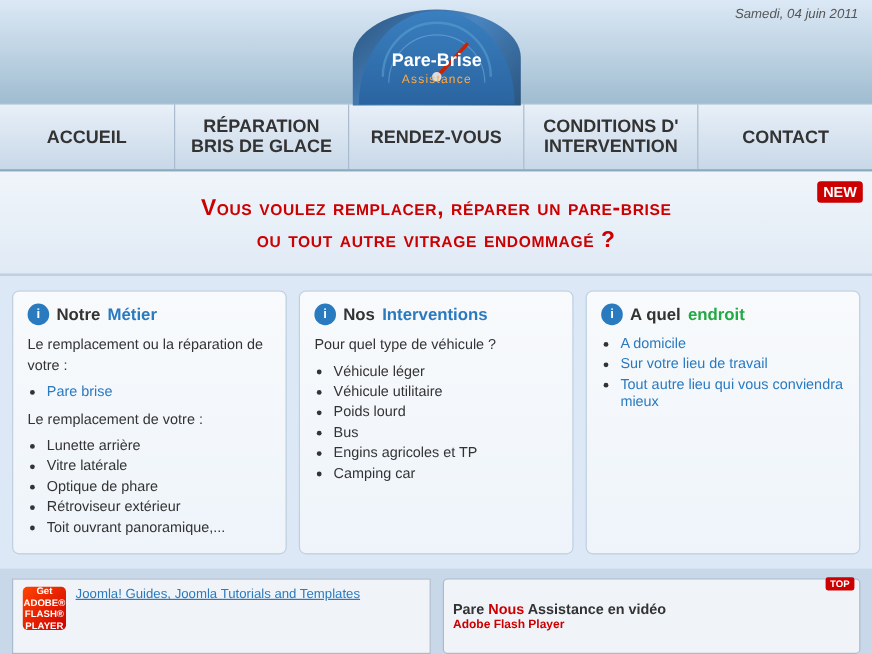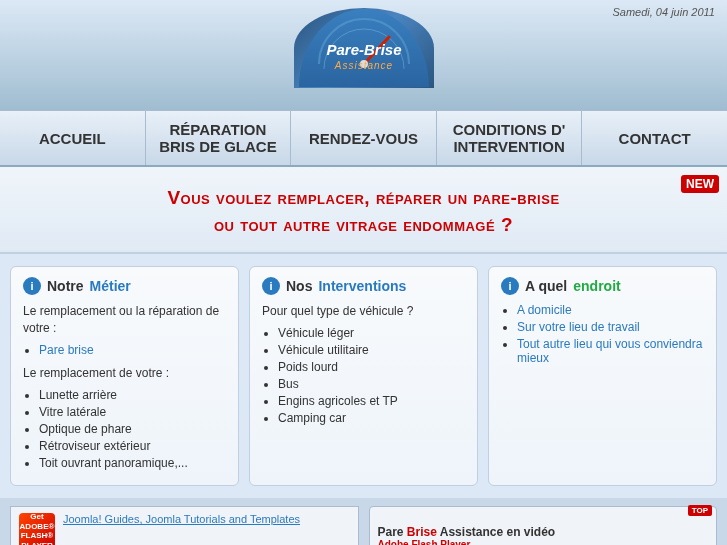--- a/index.html
+++ b/index.html
@@ -8,40 +8,39 @@
       font-size: 13px;
       background: #c8d8e8;
       width: 727px;
       overflow-x: hidden;
     }
 
     
     .header {
       background: linear-gradient(180deg, #dce8f5 0%, #b8cfe0 60%, #a0bcd0 100%);
       position: relative;
-      height: 110px;
+      height: 86px;
       display: flex;
       align-items: flex-start;
       justify-content: center;
     }
     .header-date {
       position: absolute;
       top: 6px;
       right: 12px;
       font-size: 11px;
       color: #555;
       font-style: italic;
     }
     .logo-container {
       display: flex;
       flex-direction: column;
       align-items: center;
       justify-content: center;
       margin-top: 8px;
-      font-style: italic;
     }
     .logo-box {
       background: linear-gradient(135deg, #2a5580 0%, #4a85c0 50%, #2a5580 100%);
       border-radius: 50% 50% 0 0;
       width: 140px;
       height: 80px;
       display: flex;
       align-items: center;
       justify-content: center;
       position: relative;
@@ -344,19 +343,19 @@
     <div class="flash-icon">
       <span style="font-size:8px; line-height:1.2; text-align:center;">Get<br>ADOBE®<br>FLASH®<br>PLAYER</span>
     </div>
     <a href="#" class="bottom-left-text">Joomla! Guides, Joomla Tutorials and Templates</a>
   </div>
 
   <div class="bottom-right">
     <span class="top-badge">TOP</span>
     <div>
       <div class="bottom-right-text">
-        Pare <span>Brise</span> Assistance en vidéo
+        Pare <span>Nous</span> Assistance en vidéo
       </div>
       <div class="adobe-text">Adobe Flash Player</div>
     </div>
   </div>
 
 </div>
 
 </body></html>

